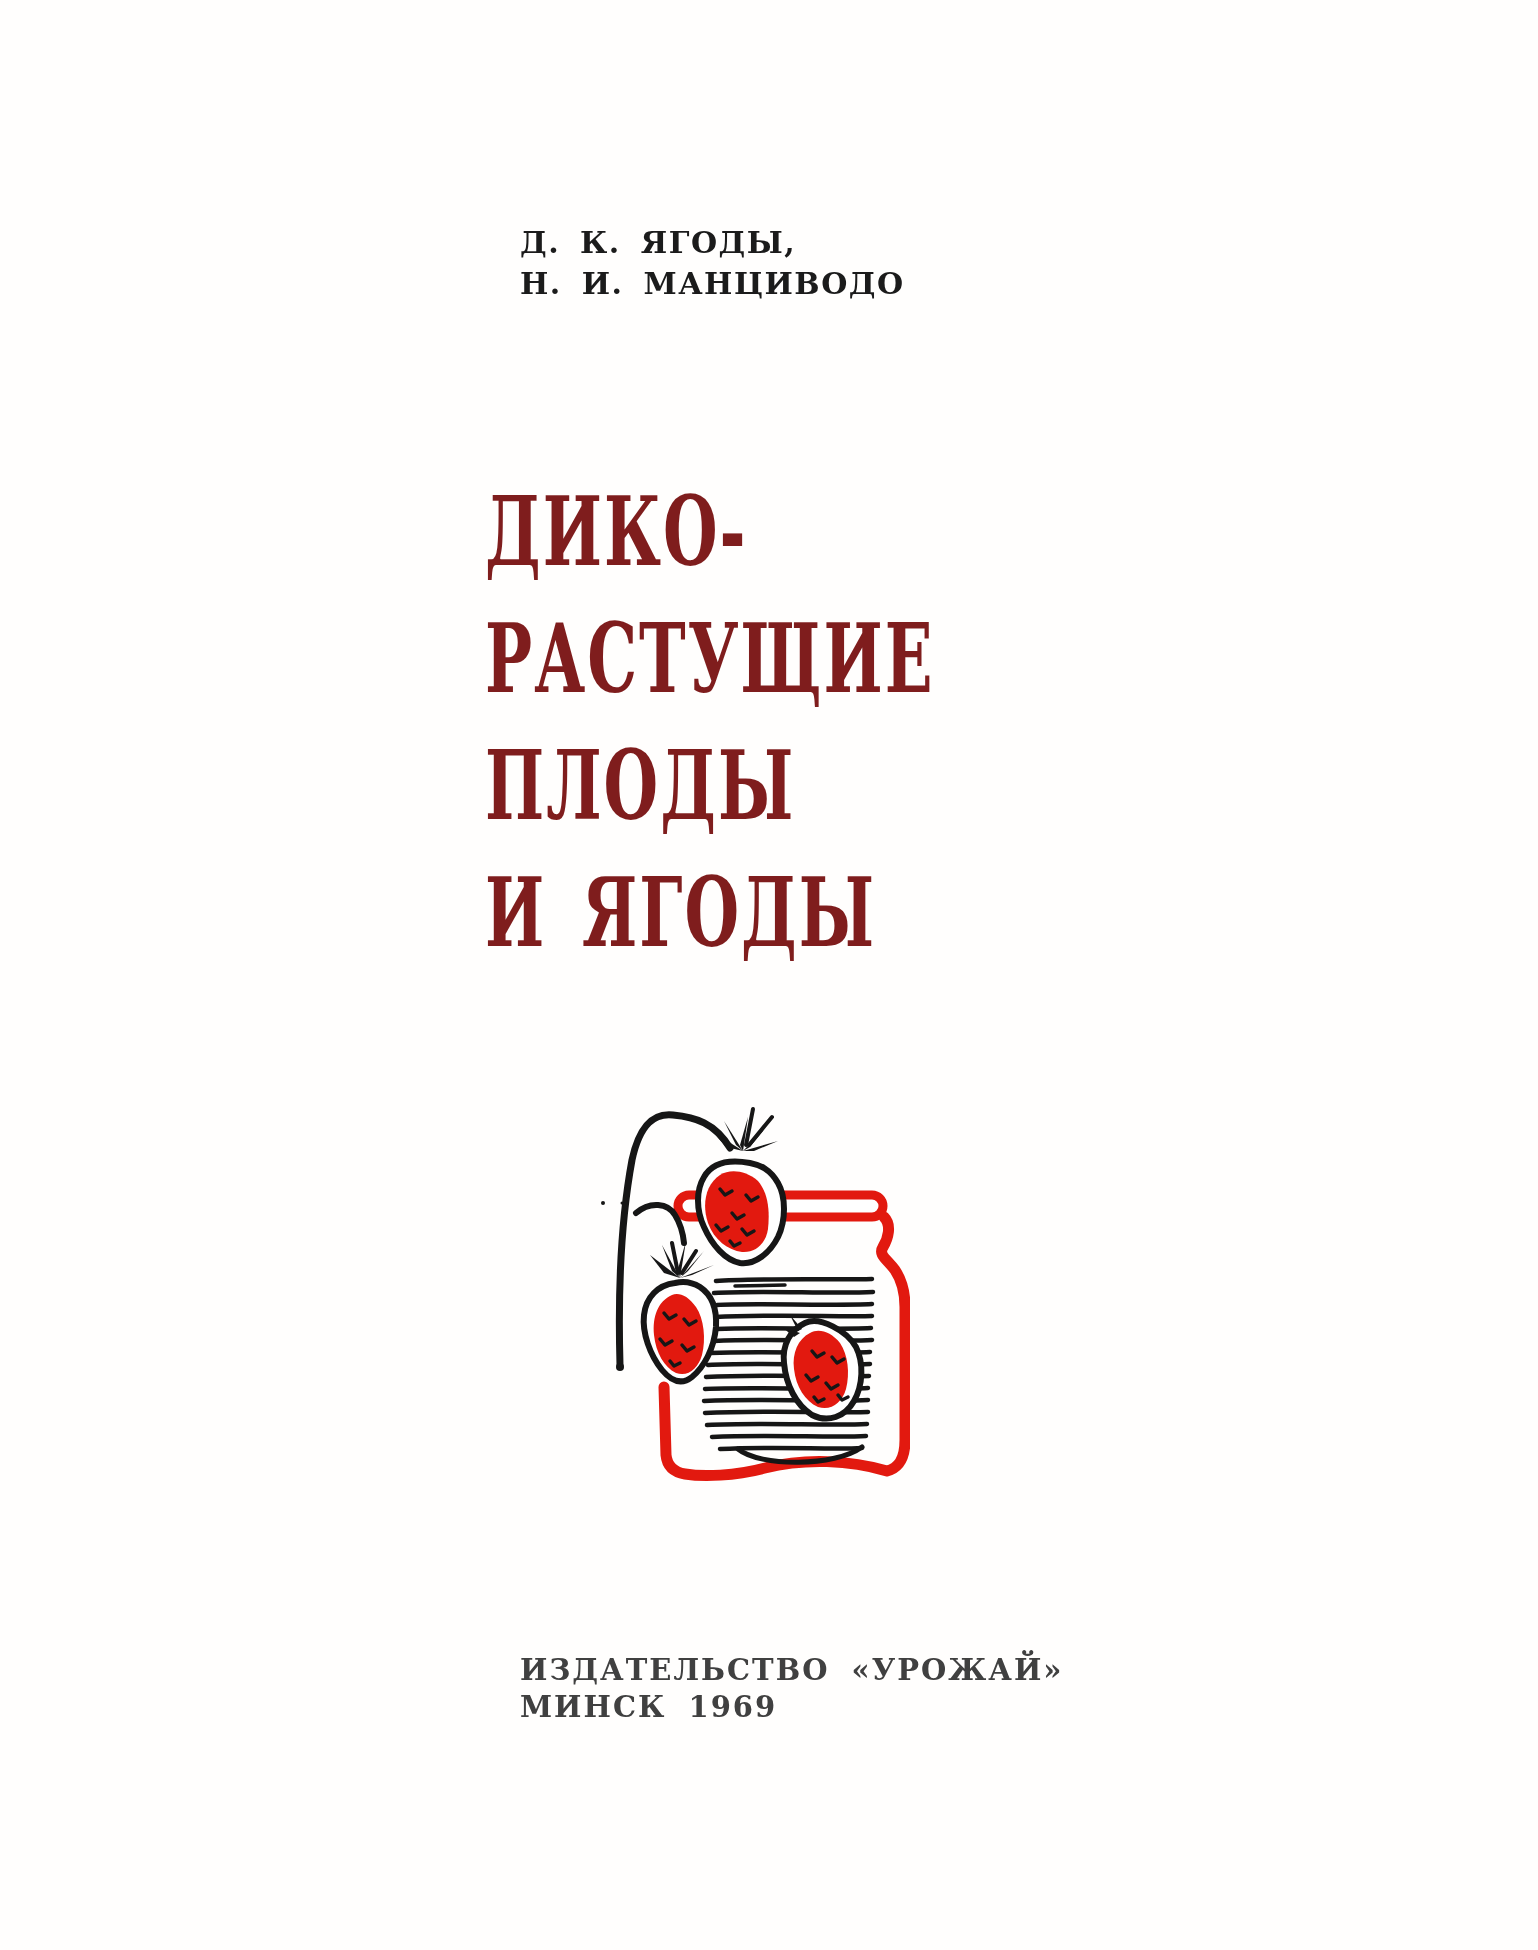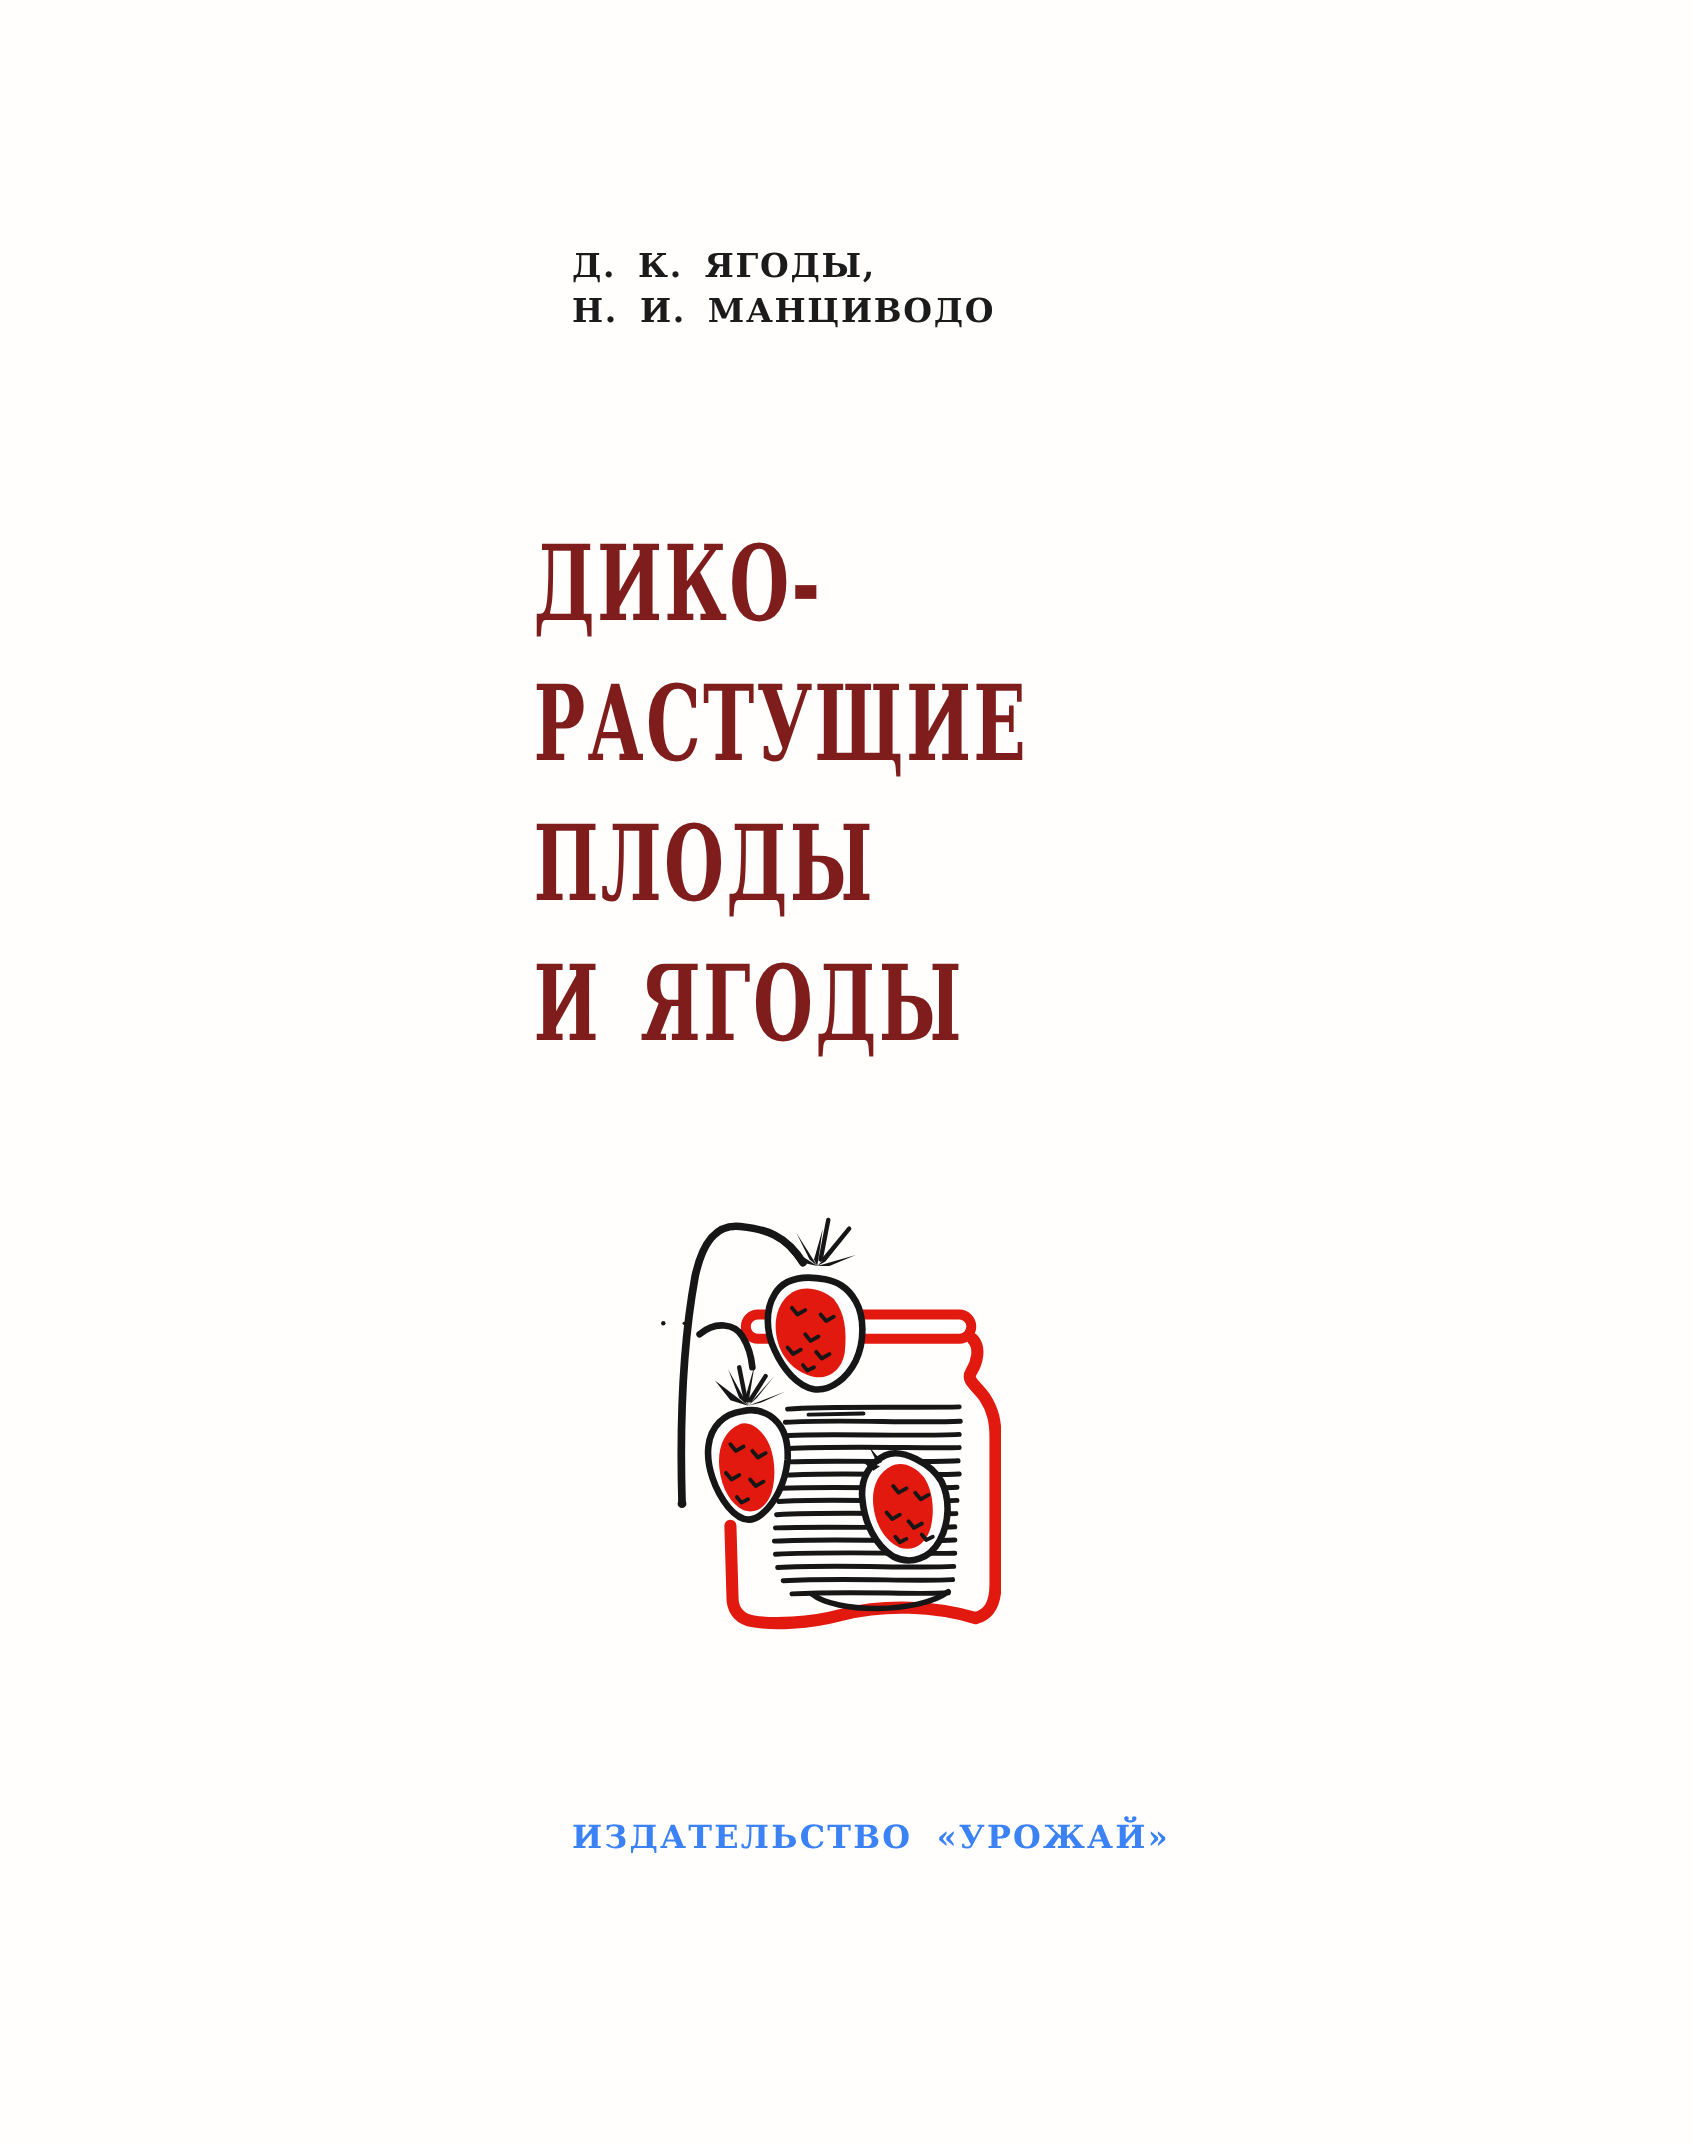--- a/index.html
+++ b/index.html
@@ -29,21 +29,21 @@
   .book-title .tline{
     display:block;
     transform:scaleX(0.66);
     transform-origin:left center;
   }
   .illustration{
     position:absolute;left:600px;top:1105px;width:310px;height:390px;
   }
   .publisher{
     position:absolute;left:520px;top:1652px;
-    font-size:29px;font-weight:bold;color:#3b82f6;
+    font-size:29px;font-weight:bold;color:#404040;
     line-height:37px;letter-spacing:2px;word-spacing:10px;
     white-space:nowrap;
   }
   .publisher span{display:block;}
 </style>
 </head>
 <body>
 
 <div class="page">
 
@@ -179,15 +179,16 @@
           <path d="M200,228 L182,222 L194,232 Z"></path>
           <path d="M202,224 L190,210 L198,226 Z"></path>
         </g>
       </g>
 
     </g>
   </svg>
 
   <div class="publisher">
     <span>ИЗДАТЕЛЬСТВО  «УРОЖАЙ»</span>
+    <span>МИНСК  1969</span>
   </div>
 
 </div>
 
 </body></html>

